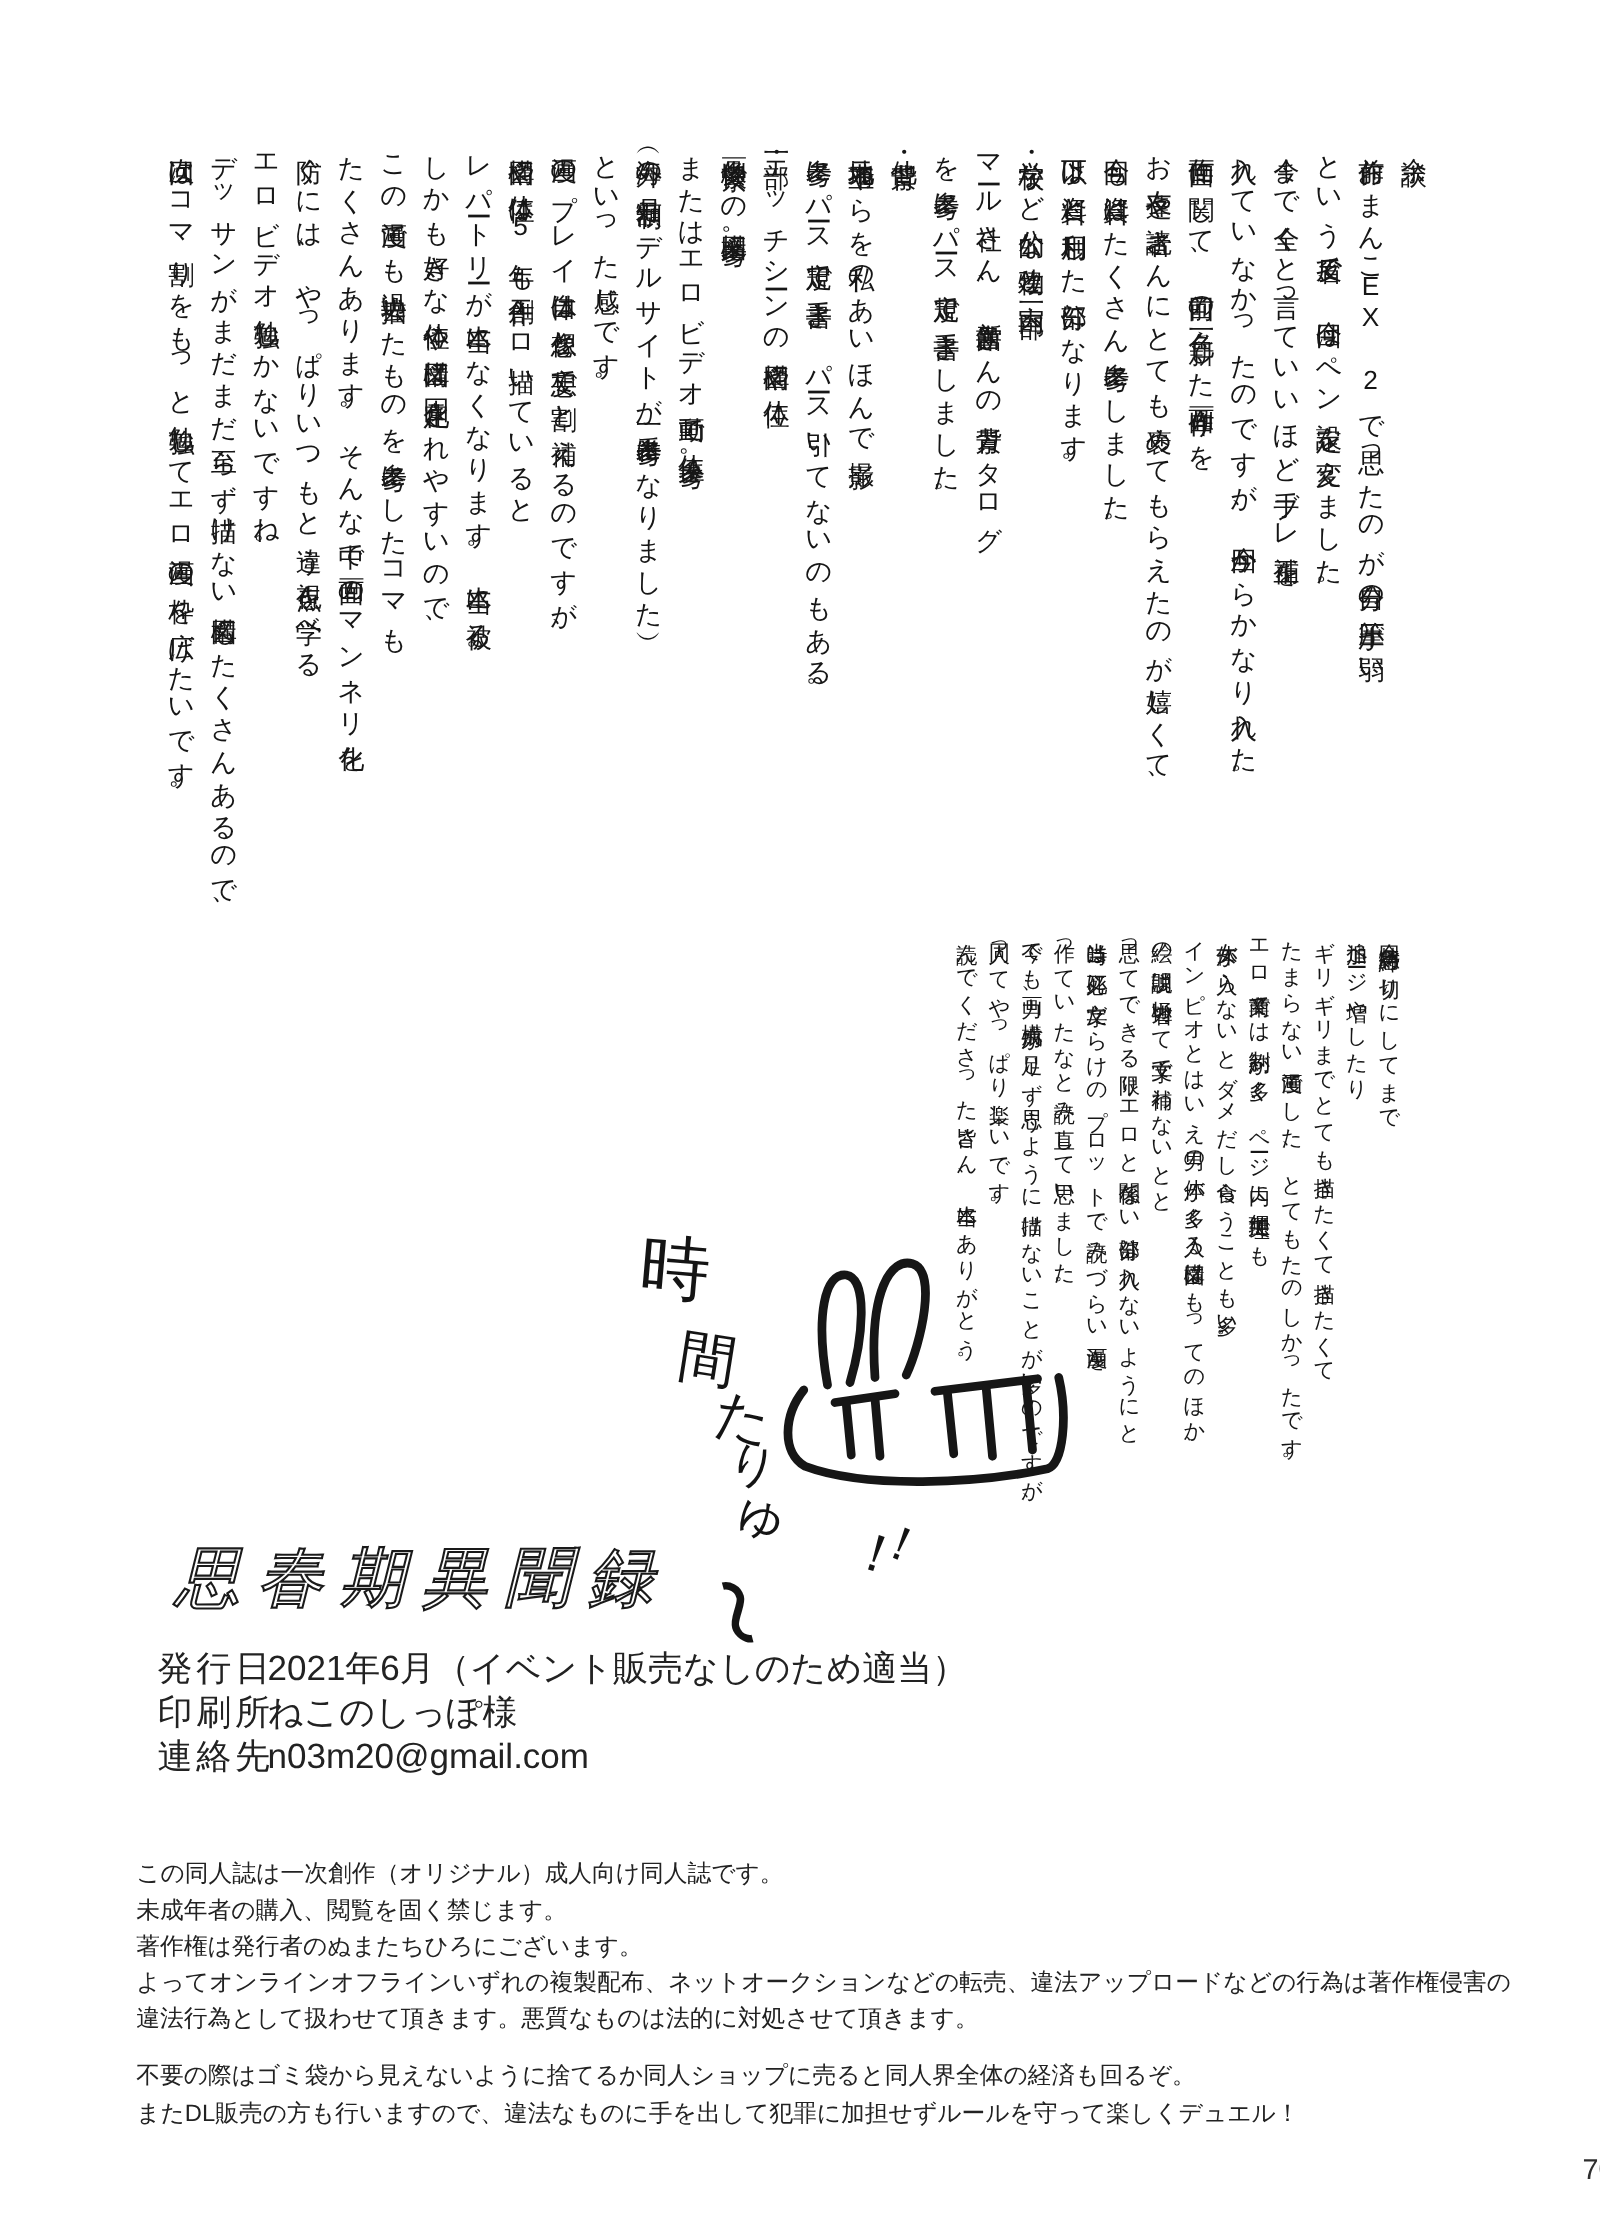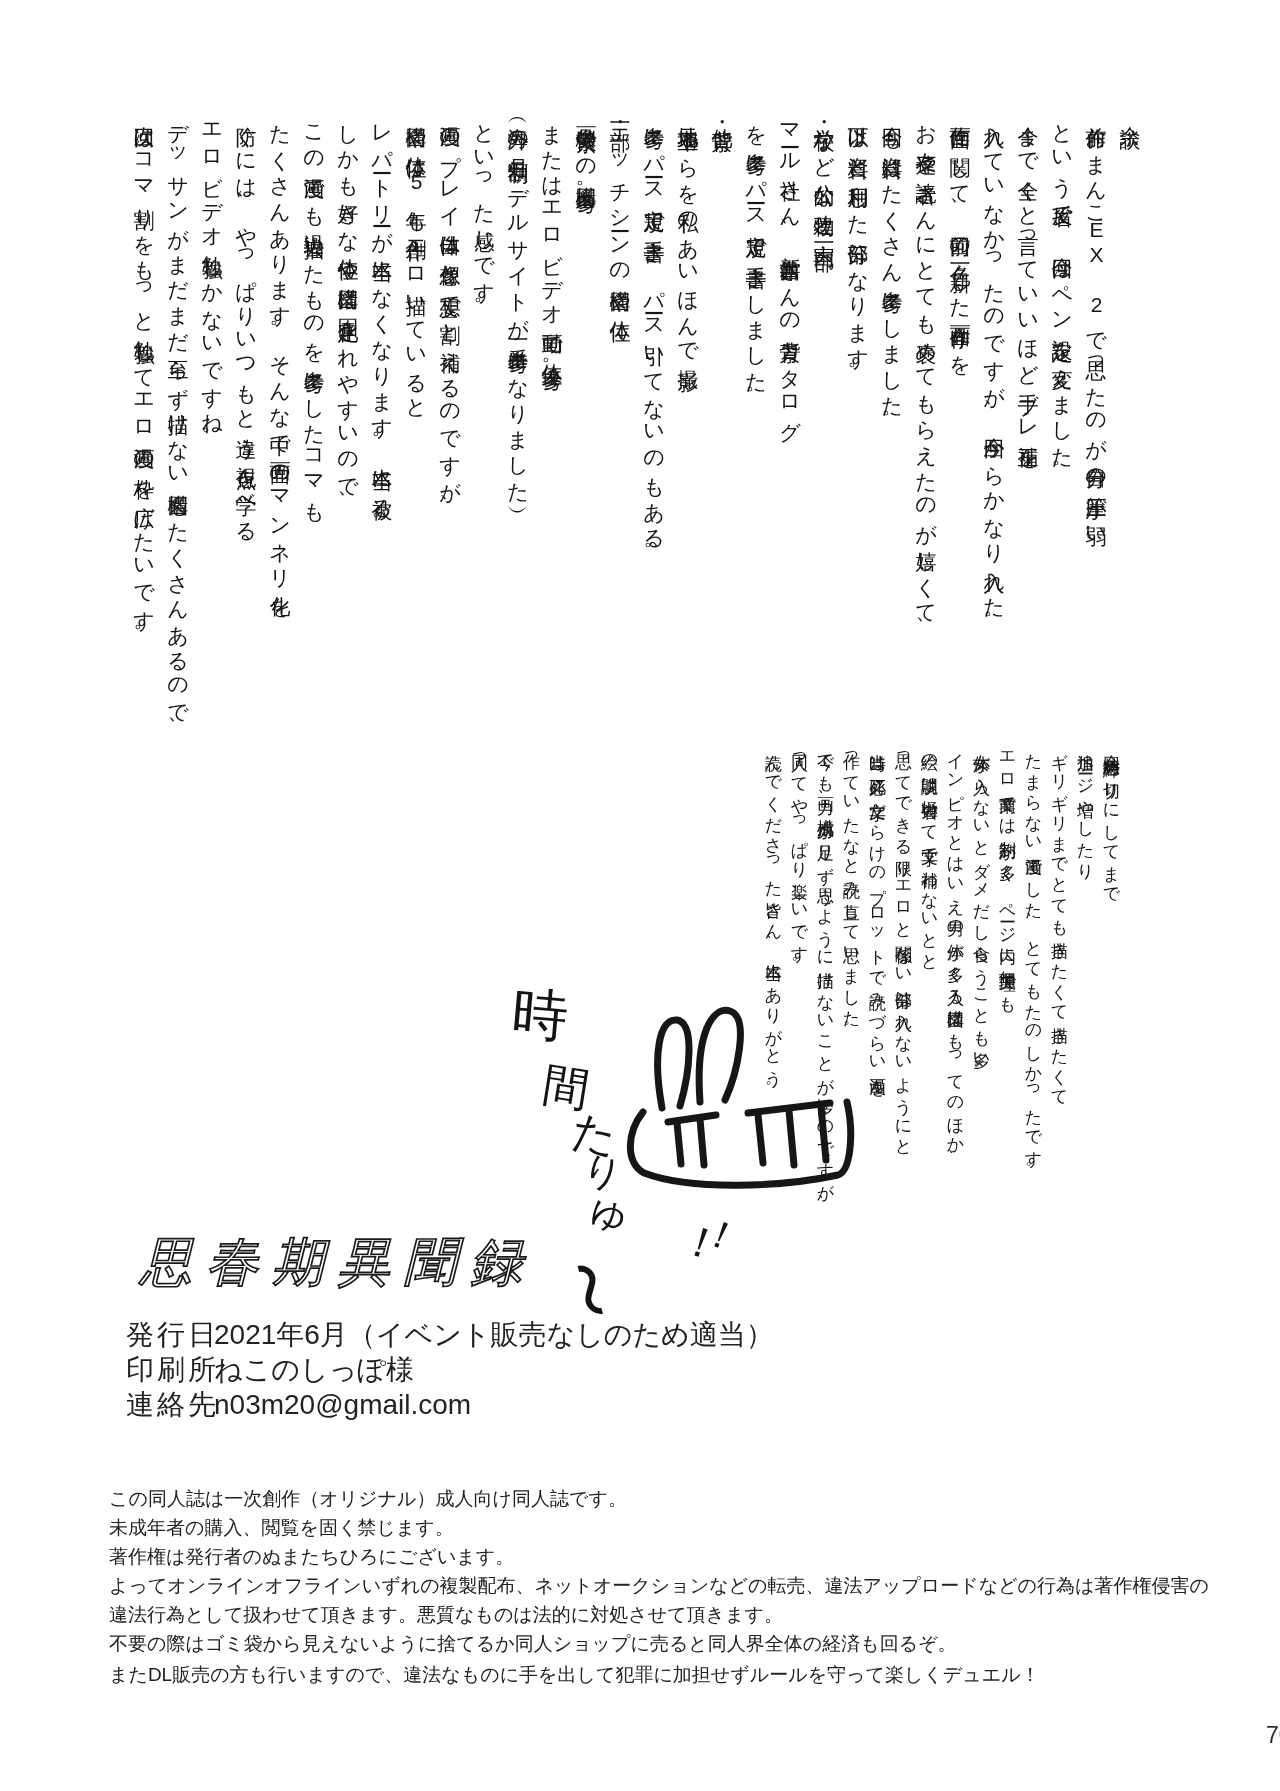--- a/index.html
+++ b/index.html
@@ -58,21 +58,21 @@
 
   
   #colophon { position: absolute; left: 126px; top: 1316px; font-size: 28px; color: #222; }
   .colophon-row { height: 35px; white-space: nowrap; }
   .colophon-row .label { display: inline-block; width: 80px; letter-spacing: 3px; }
   .colophon-row .value { margin-left: 8px; }
 
   
   #disclaimer { position: absolute; left: 109px; top: 1486px; font-size: 19px; color: #222; }
   .disclaimer-line { height: 29px; white-space: nowrap; }
-  .disclaimer-line:nth-child(6) { margin-top: 0; }
+  .disclaimer-line:nth-child(6) { margin-top: 16px; }
   .disclaimer-line:nth-child(7) { margin-top: 2px; }
 
   #page-number { position: absolute; left: 1266px; top: 1722px; font-size: 23px; color: #2e2e2e; }
 </style>
 </head>
 <body>
 
 <div class="page">
 
   <div id="essay-main" class="vblock">

